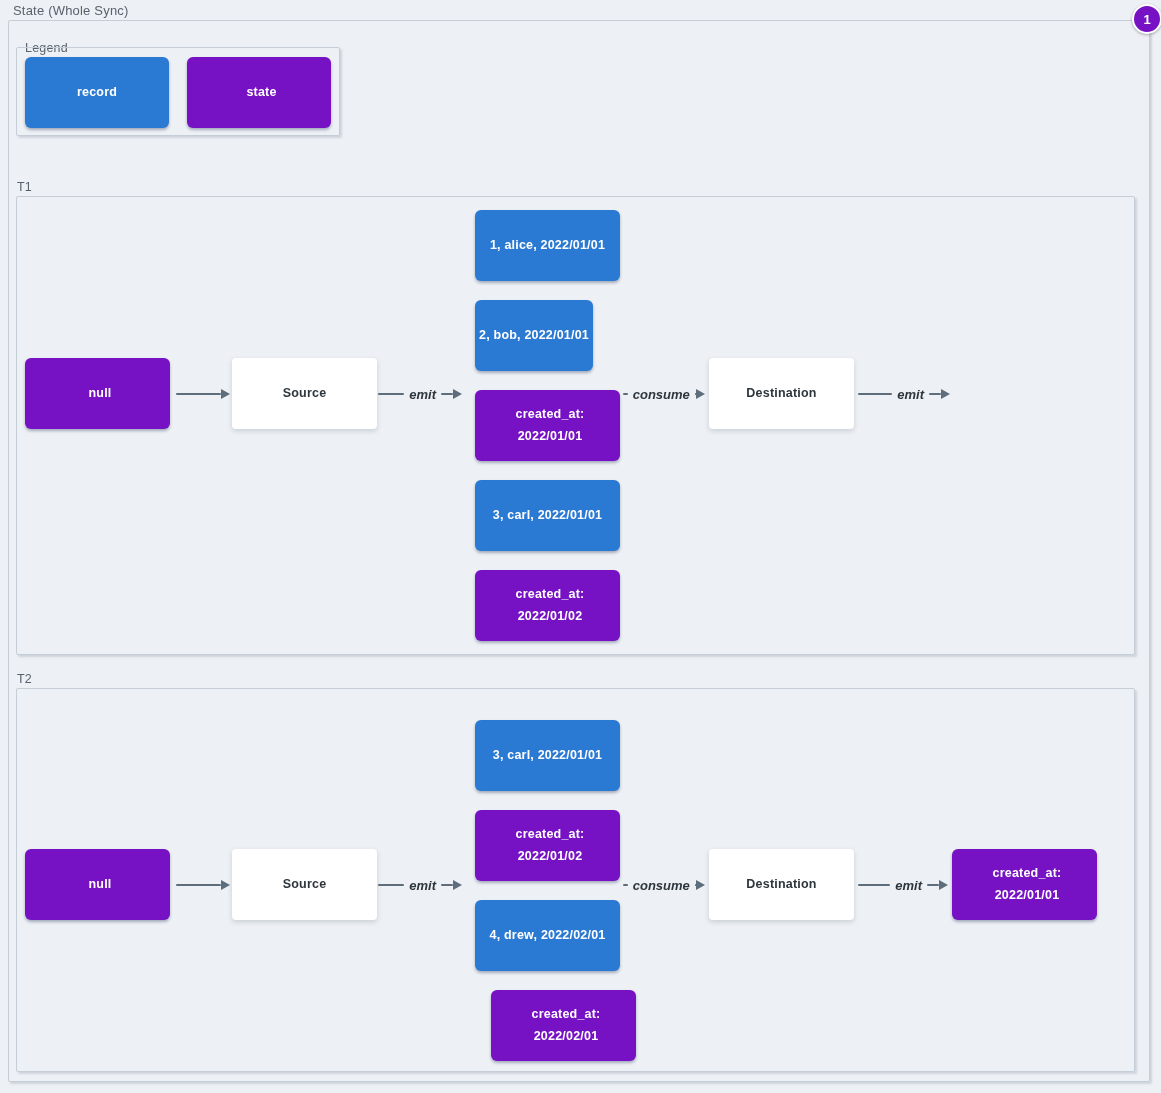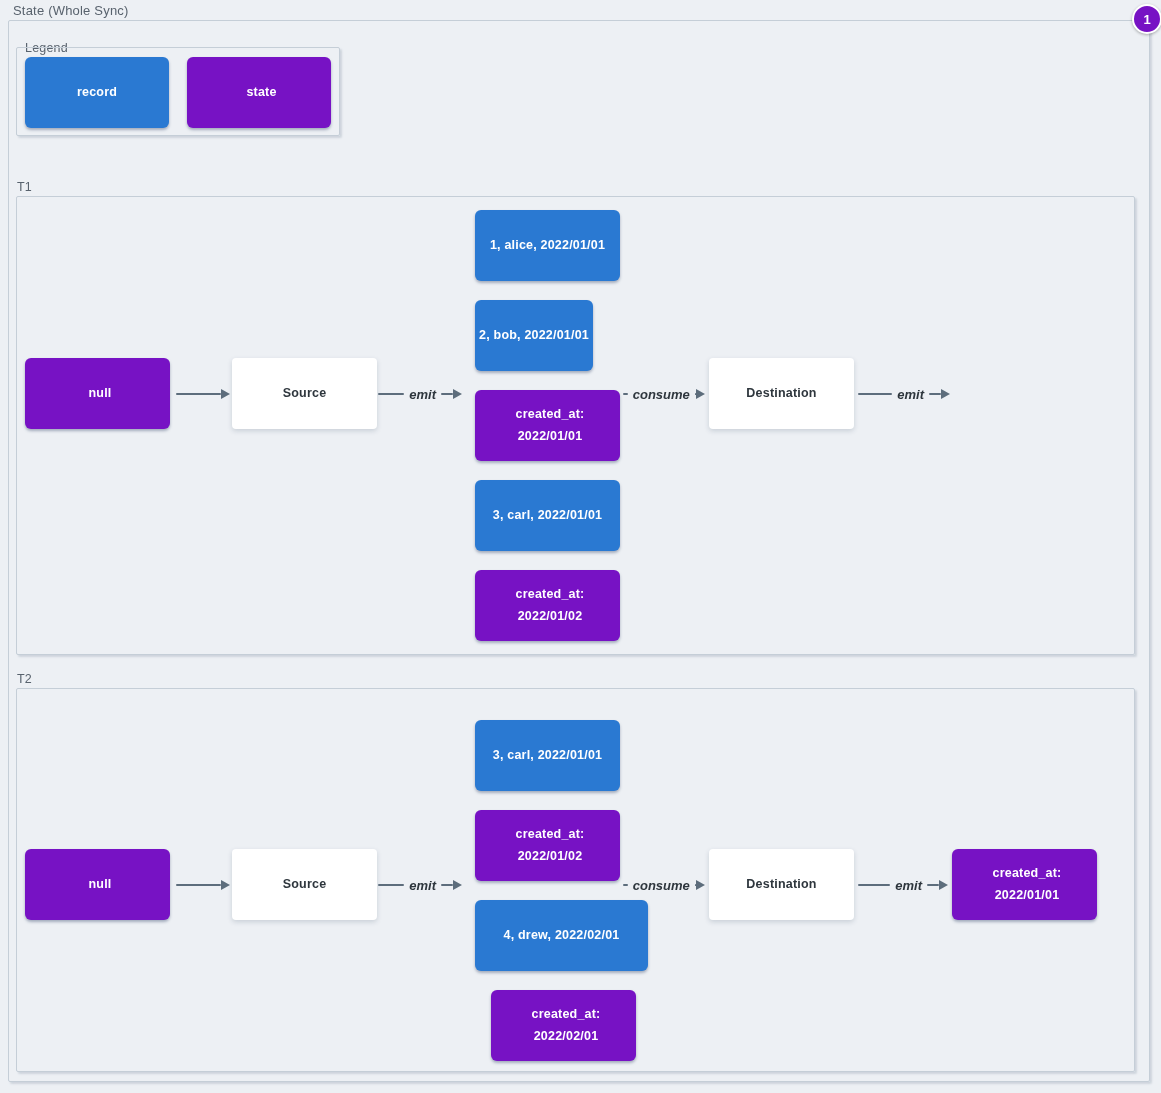--- a/index.html
+++ b/index.html
@@ -134,21 +134,21 @@
 
   <div class="arrow" style="left:378px; top:877px; width:84px;">
     <span class="line grow"></span>
       <span class="lbl">emit</span>
       <span class="line w12"></span>
       <span class="head"></span>
   </div>
 
   <div class="node record" style="left:475px; top:720px; width:145px; height:71px;">3, carl, 2022/01/01</div>
   <div class="node state" style="left:475px; top:810px; width:145px; height:71px;">created_at: 2022/01/02</div>
-  <div class="node record" style="left:475px; top:900px; width:173px; height:71px;text-align:right;">4, drew, 2022/02/01</div>
+  <div class="node record" style="left:475px; top:900px; width:145px; height:71px;text-align:right;">4, drew, 2022/02/01</div>
   <div class="node state" style="left:475px; top:990px; width:145px; height:71px;margin-left:16px;">created_at: 2022/02/01</div>
 
   <div class="arrow" style="left:623px; top:877px; width:82px;">
     <span class="line w12"></span>
       <span class="lbl">consume</span>
       <span class="line w3"></span>
       <span class="head"></span>
   </div>
 
   <div class="node plain" style="left:709px; top:849px; width:145px; height:71px;">Destination</div>

